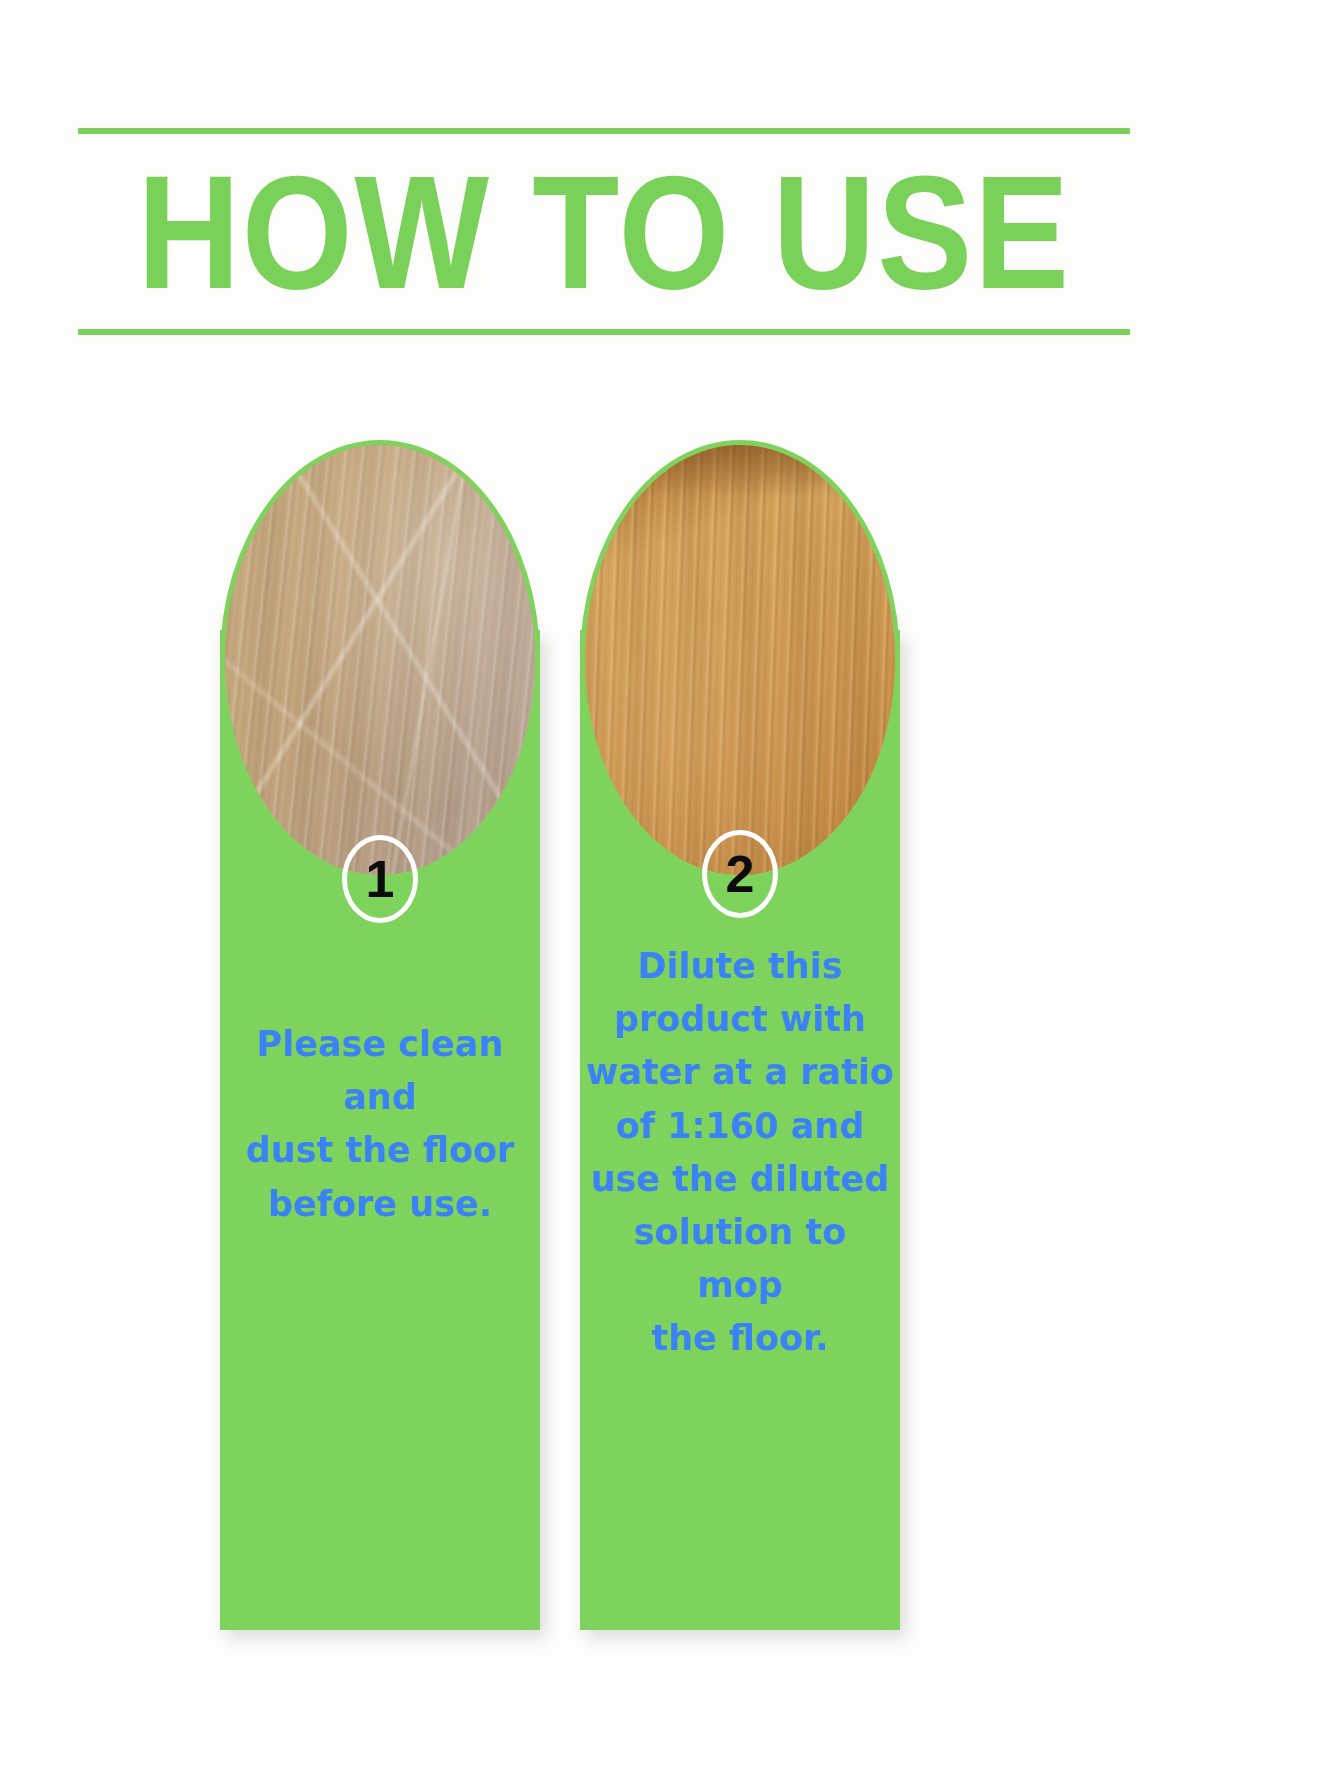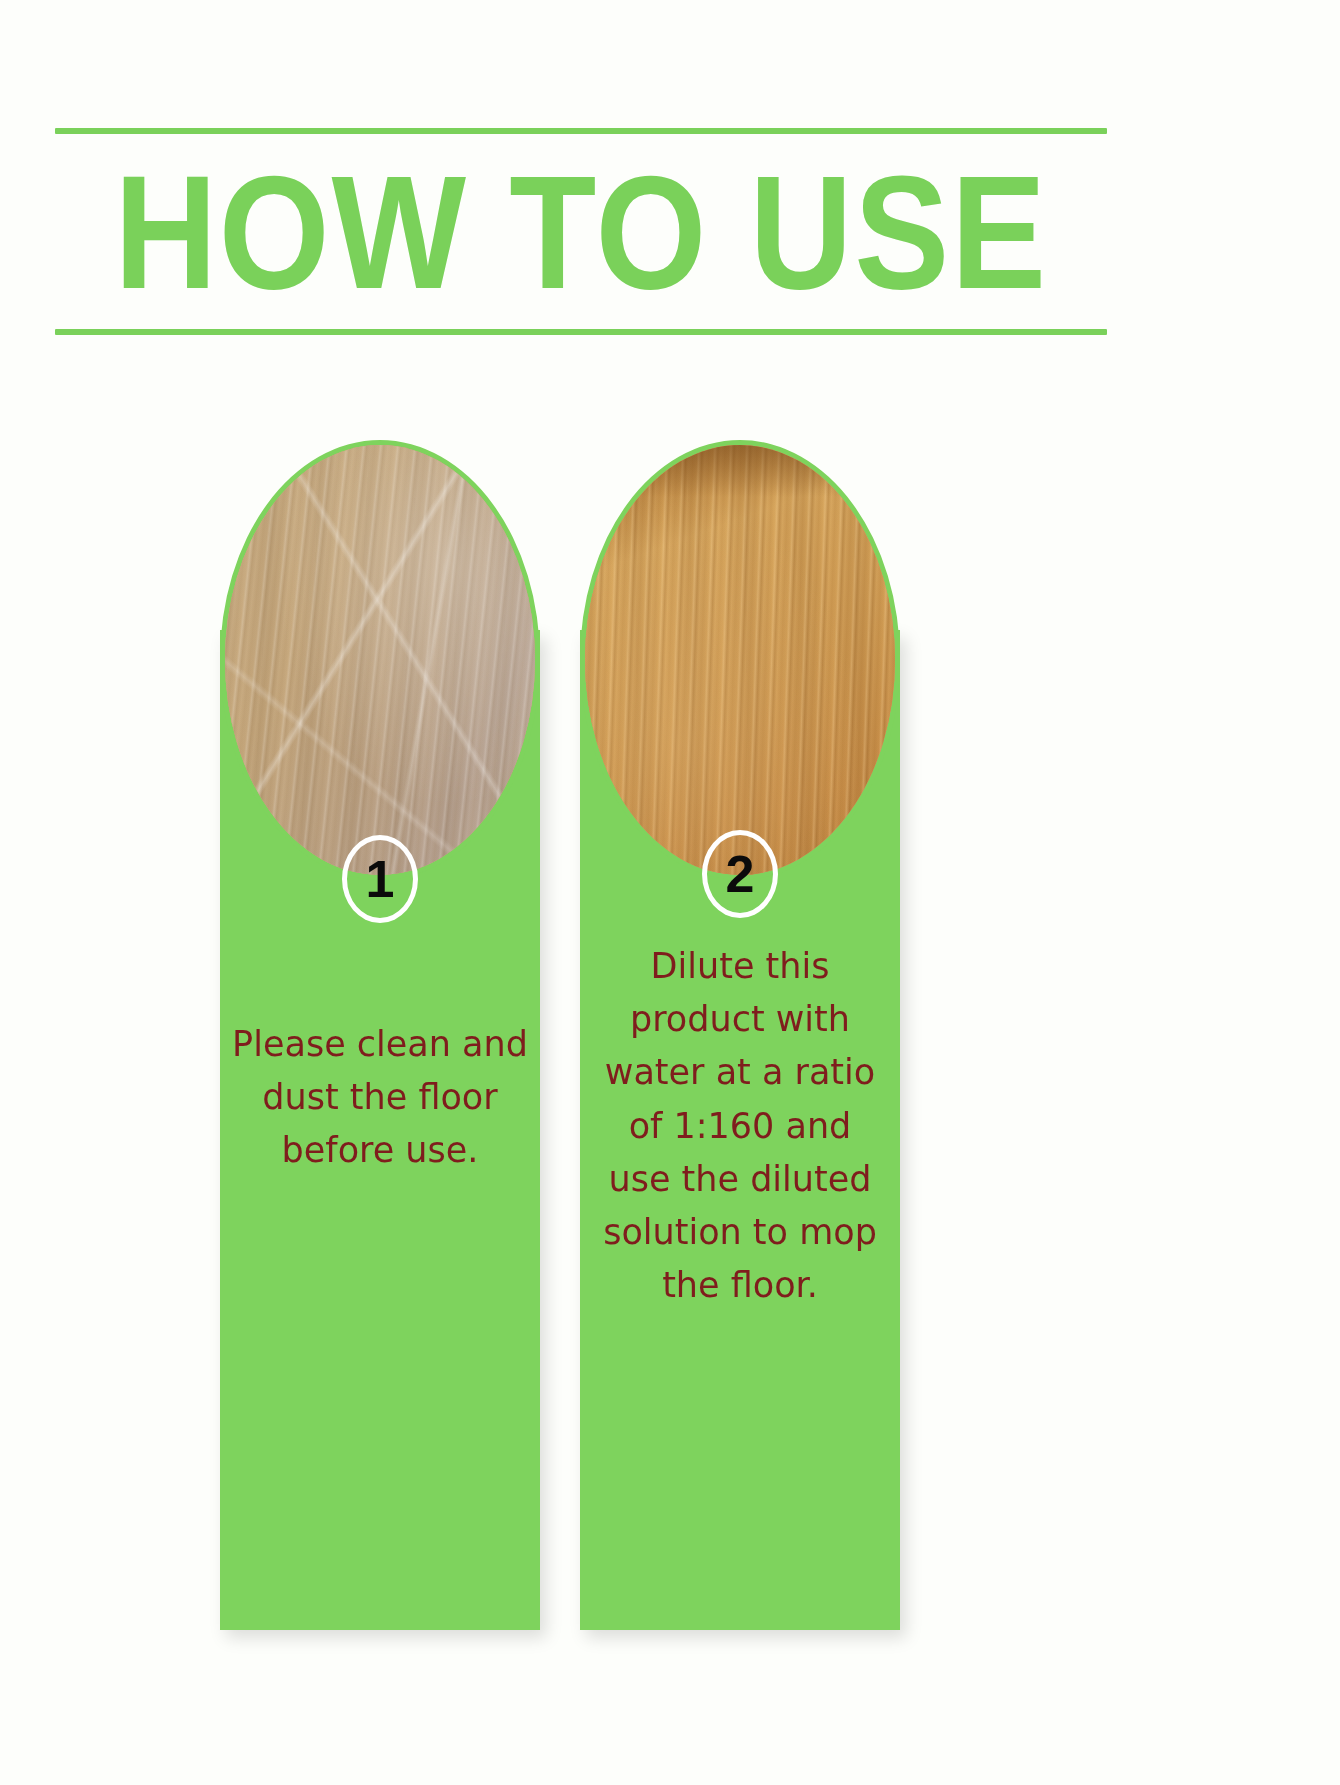--- a/index.html
+++ b/index.html
@@ -11,21 +11,21 @@
     height: 1785px;
     background: #fdfefb;
     font-family: "Liberation Sans", sans-serif;
     position: relative;
     overflow: hidden;
   }
 
   
   #title-block {
     position: absolute;
-    left: 55px;
+    left: 78px;
     top: 128px;
     width: 1052px;
     height: 212px;
   }
   .rule {
     position: absolute;
     left: 0;
     width: 100%;
     height: 6px;
     background: #7ad15a;
@@ -168,23 +168,23 @@
     font-size: 52px;
     line-height: 1;
   }
 
   
   .step-caption {
     position: absolute;
     left: 6px;
     width: 308px;
     text-align: center;
-    color: #7f1d1d;
+    color: #3b82f6;
     font-family: "DejaVu Sans", sans-serif;
-    font-weight: 400;
+    font-weight: 700;
     font-size: 35px;
     line-height: 1.52;
     white-space: pre-line;
   }
   #caption-1 { top: 578px; }
   #caption-2 { top: 500px; }
 </style>
 </head>
 <body>
 

